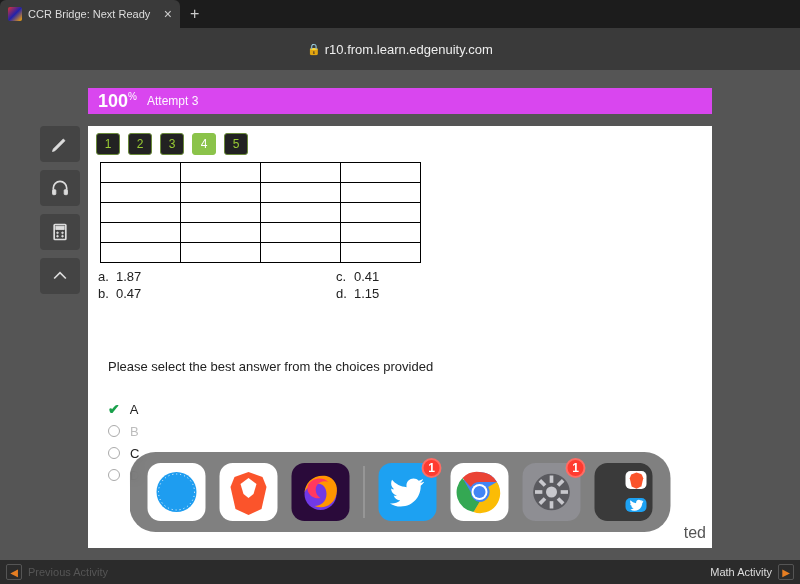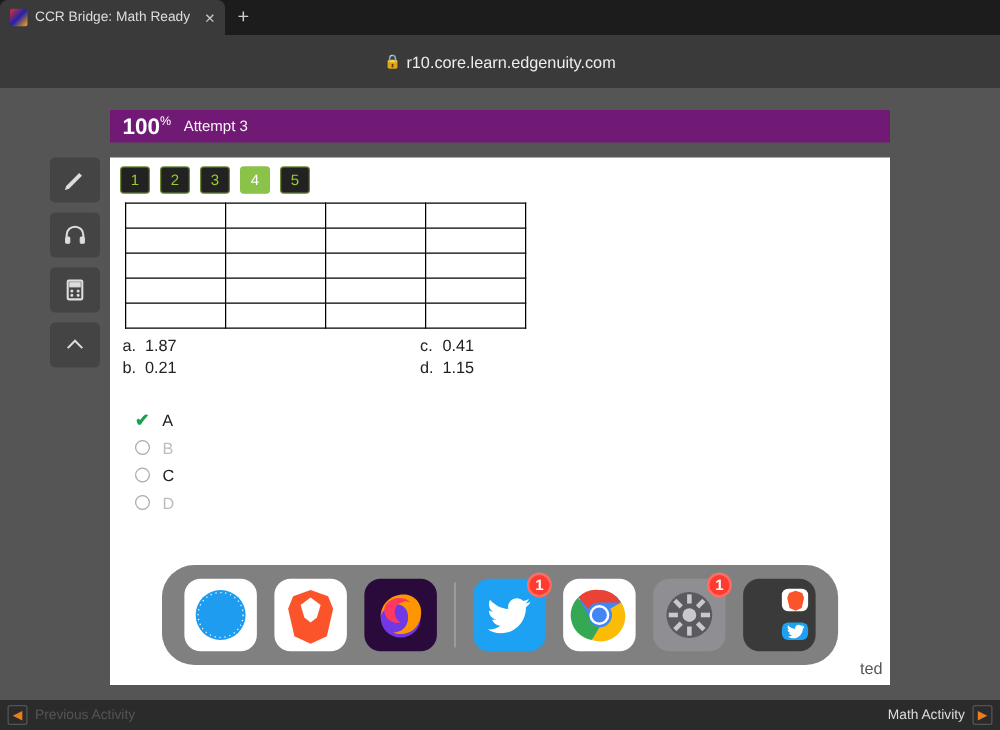--- a/index.html
+++ b/index.html
@@ -12,21 +12,21 @@
   .tab-title { flex: 1; white-space: nowrap; overflow: hidden; text-overflow: ellipsis; }
   .tab-close { color: #ccc; font-size: 14px; cursor: pointer; }
   .new-tab { color: #ccc; font-size: 16px; display:flex; align-items:center; padding: 0 10px; cursor:pointer; }
 
   .addr-bar { height: 42px; background: #3a3a3a; display:flex; align-items:center; justify-content:center; color:#eee; font-size:13px; }
   .addr-lock { font-size: 11px; margin-right:4px; }
 
   
   .page { position: relative; height: calc(584px - 28px - 42px - 24px); background: #555; }
 
-  .header-bar { position:absolute; left:88px; right:88px; top:18px; height:26px; background:#701a75; color:#fff; display:flex; align-items:center; padding:0 10px; font-size:12px; }
+  .header-bar { position:absolute; left:88px; right:88px; top:18px; height:26px; background:#d946ef; color:#fff; display:flex; align-items:center; padding:0 10px; font-size:12px; }
   .header-pct { font-size:18px; font-weight:bold; margin-right:2px; }
   .header-pct sup { font-size:10px; font-weight:normal; }
   .header-attempt { margin-left:8px; opacity:.95; }
 
   .left-tools { position:absolute; left:40px; top:56px; width:40px; display:flex; flex-direction:column; gap:8px; }
   .tool { width:40px; height:36px; background:#444; color:#ddd; display:flex; align-items:center; justify-content:center; border-radius:4px; cursor:pointer; }
   .tool svg { width:20px; height:20px; fill:#ddd; stroke:#ddd; }
 
   .content { position:absolute; left:88px; right:88px; top:56px; bottom:12px; background:#fff; }
 
@@ -45,21 +45,21 @@
   .ans-col.right { margin-left:160px; }
 
   .prompt { margin:58px 0 0 20px; font-size:13px; color:#222; }
 
   .choices { margin:24px 0 0 20px; font-size:13px; color:#222; }
   .choice { display:flex; align-items:center; gap:10px; height:22px; }
   .radio { width:12px; height:12px; border:1.5px solid #aaa; border-radius:50%; display:inline-block; }
   .check { color:#19a04b; font-weight:bold; font-size:14px; }
   .dim { color:#bdbdbd; }
 
-  .partial { position:absolute; right:6px; bottom:6px; font-size:13px; color:#555; }
+  .partial { position:absolute; right:6px; bottom:6px; font-size:16px; color:#555; }
 
   
   .bottom-bar { position:absolute; left:0; right:0; bottom:0; height:24px; background:#2b2b2b; color:#777; display:flex; align-items:center; font-size:11px; justify-content:space-between; padding:0 6px; }
   .nav-btn { display:flex; align-items:center; gap:6px; cursor:pointer; }
   .nav-sq { width:16px; height:16px; border:1px solid #555; display:flex; align-items:center; justify-content:center; color:#e67e22; font-size:10px; border-radius:2px; }
   .nav-text-right { color:#ddd; }
 
   
   .dock { position:absolute; left:50%; transform:translateX(-50%); bottom:28px; height:80px; padding:10px 18px; background:rgba(60,60,60,.65); border-radius:26px; display:flex; align-items:center; gap:14px; backdrop-filter: blur(6px); }
   .dock-sep { width:1px; height:52px; background:rgba(255,255,255,.35); }
@@ -80,29 +80,29 @@
   .mini.m4 { background:#1da1f2; display:flex;align-items:center;justify-content:center;color:#fff;font-size:13px; }
 
   
 </style>
 </head>
 <body>
 
 <div class="browser-tabs">
   <div class="tab">
     <span class="tab-favicon"></span>
-    <span class="tab-title">CCR Bridge: Math Ready</span>
+    <span class="tab-title">CCR Bridge: Next Ready</span>
     <span class="tab-close">×</span>
   </div>
   <div class="new-tab">+</div>
 </div>
 
 <div class="addr-bar">
   <span class="addr-lock">🔒</span>
-  <span>r10.core.learn.edgenuity.com</span>
+  <span>r10.from.learn.edgenuity.com</span>
 </div>
 
 <div class="page">
 
   <div class="header-bar">
     <span class="header-pct"><span>100</span><sup>%</sup></span>
     <span class="header-attempt">Attempt 3</span>
   </div>
 
   <div class="left-tools">
@@ -178,30 +178,31 @@
               <td></td>
             </tr>
       </tbody>
         </table>
 
       <div class="answers-grid">
         <div class="ans-col">
           <span>a.</span>
             <span>1.87</span>
           <span>b.</span>
-            <span>0.21</span>
+            <span>0.47</span>
         </div>
         <div class="ans-col right">
           <span>c.</span>
             <span>0.41</span>
           <span>d.</span>
             <span>1.15</span>
         </div>
       </div>
 
+      <div class="prompt">Please select the best answer from the choices provided</div>
 
       <div class="choices">
         <div class="choice">
           <span class="check">✔</span>
           <span>A</span>
         </div>
         <div class="choice dim">
           <span class="radio"></span>
           <span>B</span>
         </div>

